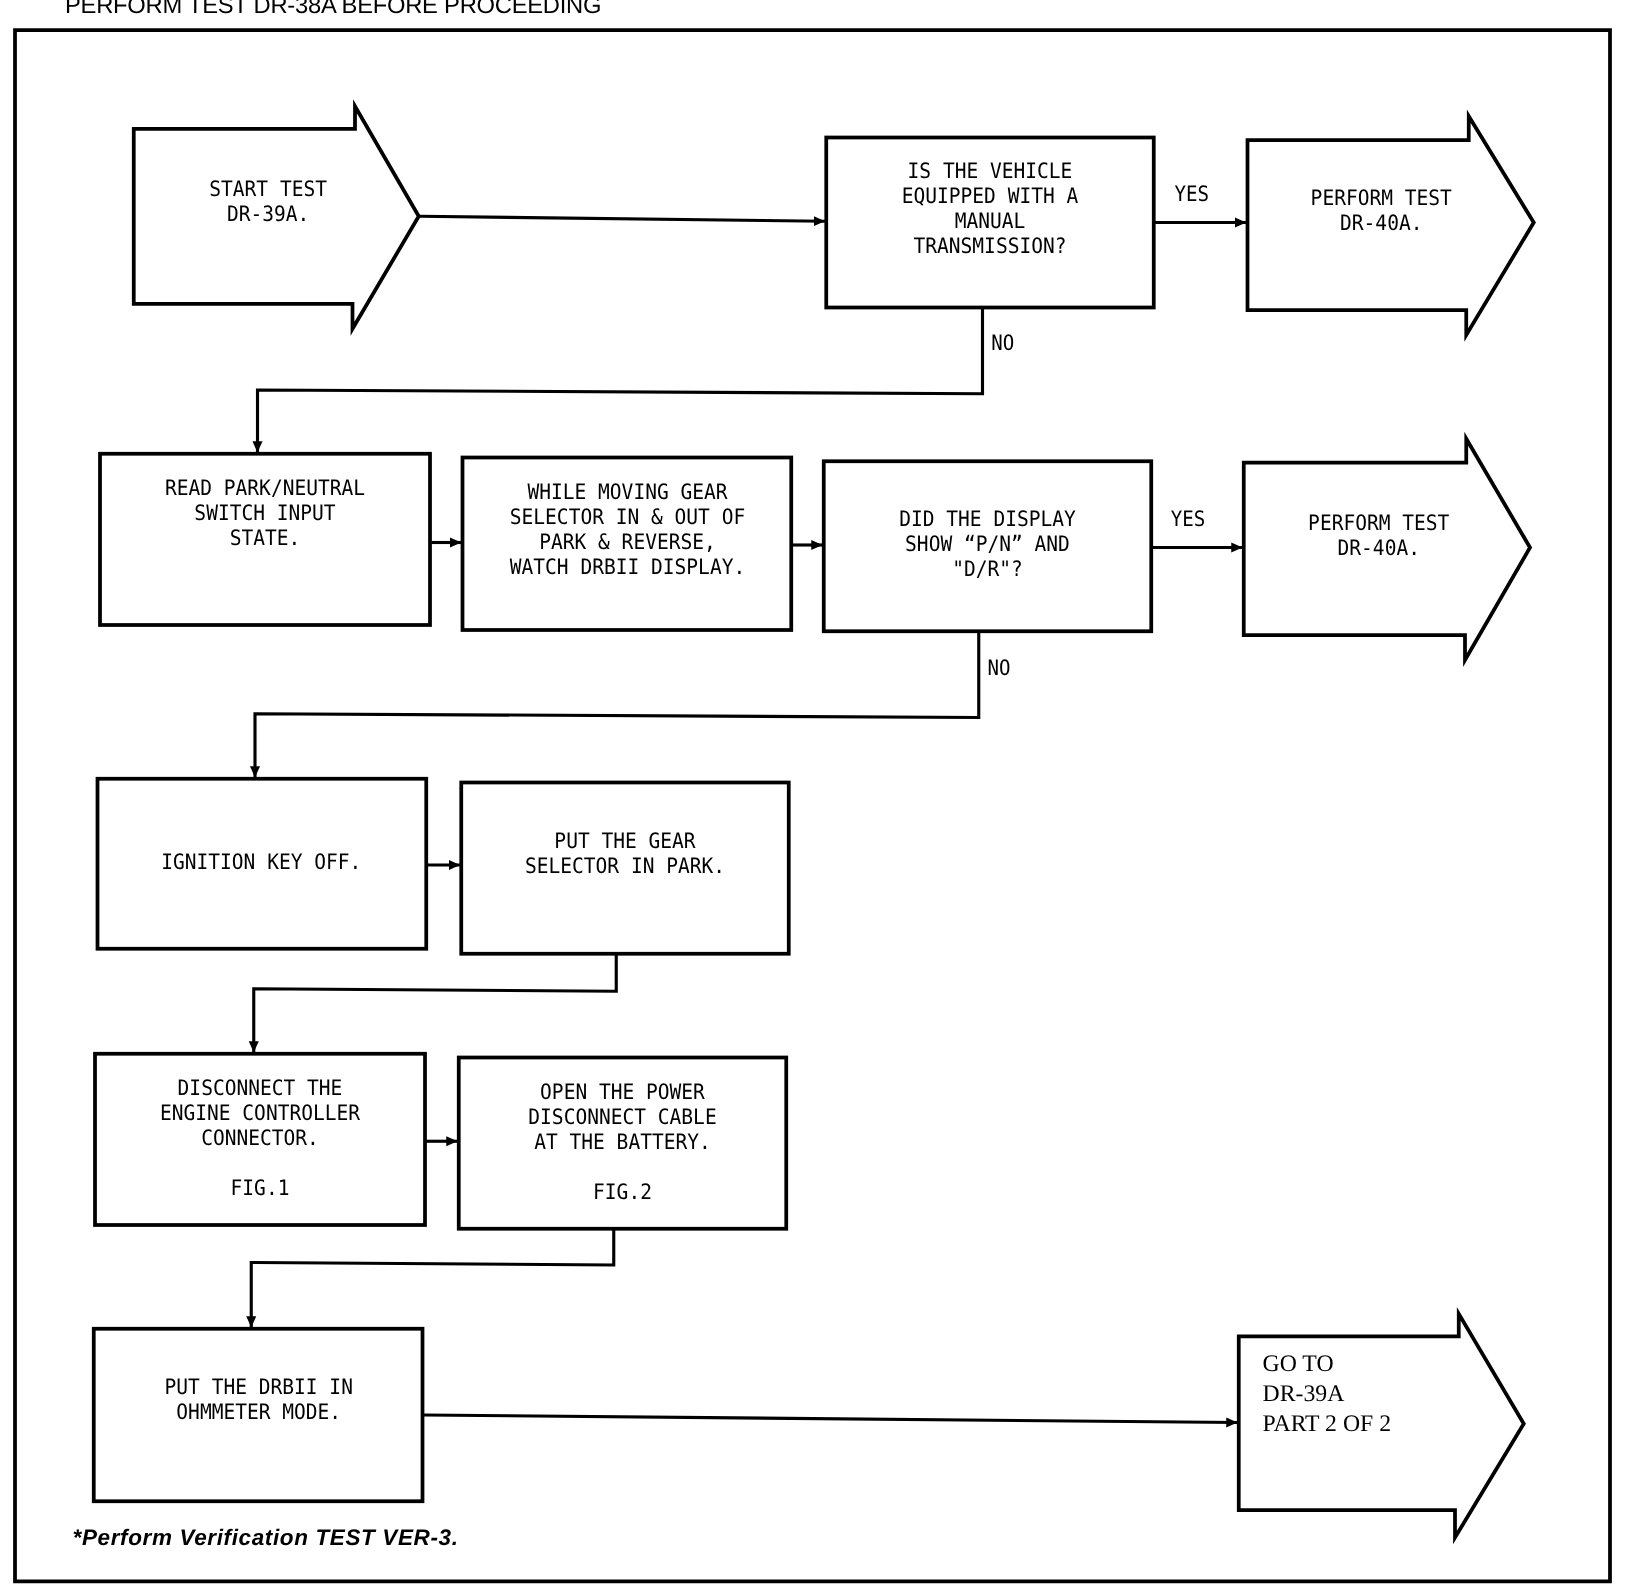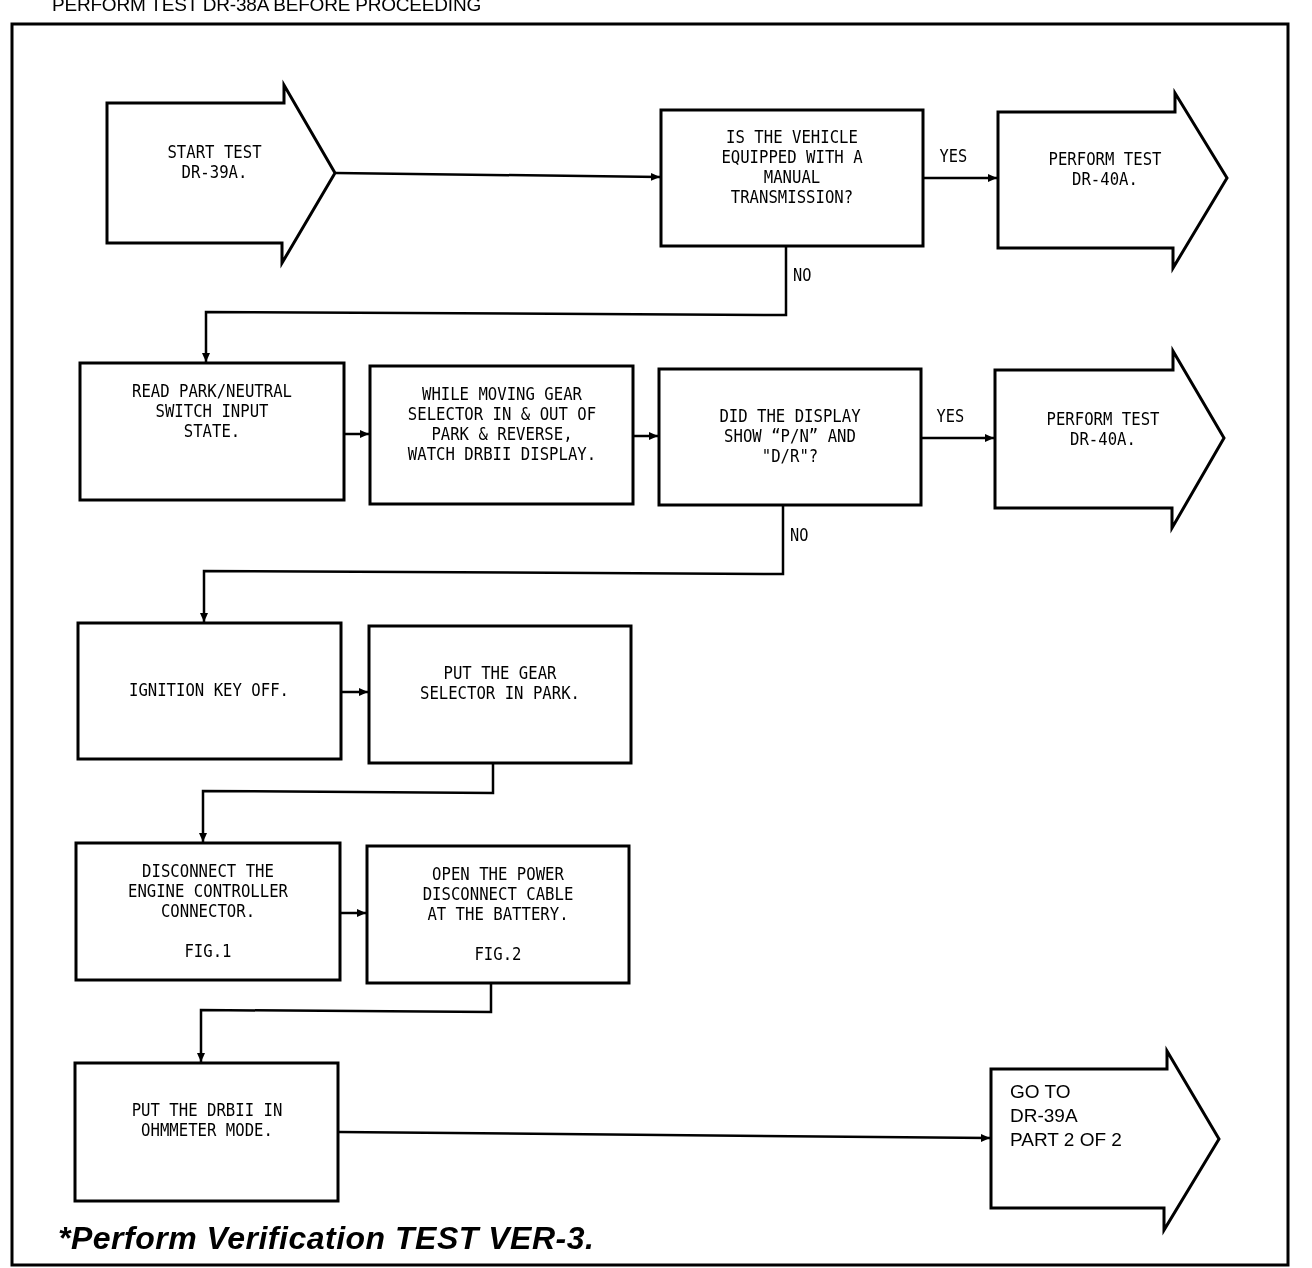--- a/index.html
+++ b/index.html
@@ -15,26 +15,26 @@
       position: absolute; font-family: "DejaVu Sans Mono", monospace;
       font-size: 17px; line-height: 20px; color: #000; text-align: center;
       white-space: pre; transform: scaleX(0.92); transform-origin: center top;
     }
     .yn {
       position: absolute; font-family: "DejaVu Sans Mono", monospace;
       font-size: 17px; color: #000; white-space: nowrap; transform: scaleX(0.9);
     }
     .goto {
       position: absolute; left: 1010px; top: 1080px;
-      font-family: Liberation Sans, sans-serif; font-size: 19px; line-height: 24px;
+      font-family: Liberation Serif, serif; font-size: 19px; line-height: 24px;
       color: #000; white-space: pre;
     }
     .footnote {
       position: absolute; left: 58px; top: 1220px;
-      font-family: "Liberation Sans", sans-serif; font-size: 32px; font-weight: 700;
+      font-family: "Liberation Sans", sans-serif; font-size: 18px; font-weight: 700;
       font-style: italic; color: #000; white-space: nowrap; letter-spacing: 0.5px;
     }
   </style>
 </head>
 <body>
 
 <div class="header">PERFORM TEST DR-38A BEFORE PROCEEDING</div>
 
 <svg id="diagram" width="1312" height="1268" viewBox="0 0 1312 1268">
   <defs>

